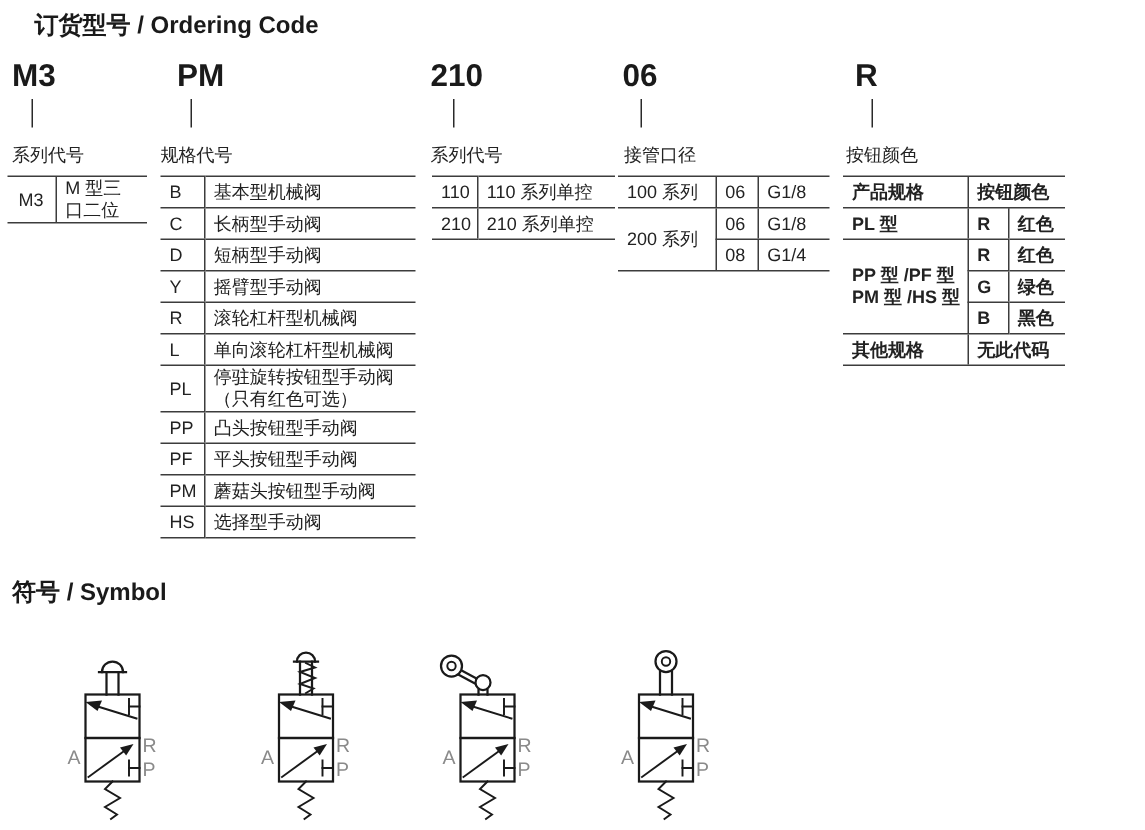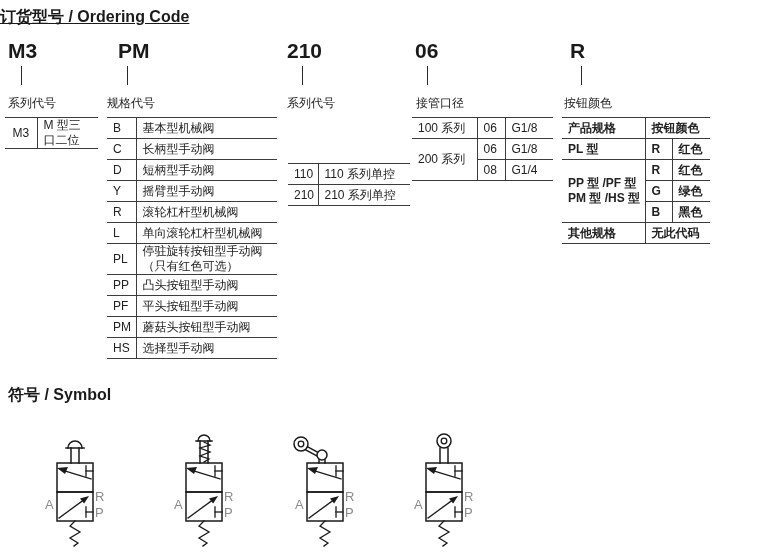--- a/index.html
+++ b/index.html
@@ -29,21 +29,21 @@
   .thick { stroke:#1a1a1a; stroke-width:5; fill:none; stroke-linecap:round; }
   .arr { fill:#1a1a1a; stroke:none; }
   .cw { fill:#fff; }
   text.port { font-family:"Liberation Sans","DejaVu Sans",sans-serif; font-size:13px; fill:#8a8a8a; }
 </style>
 </head>
 <body>
 
 <div id="page">
 
-  <div class="sec-title" style="left:0;top:7px;text-decoration:underline;">订货型号 / Ordering Code</div>
+  <div class="sec-title" style="left:23px;top:7px;">订货型号 / Ordering Code</div>
 
   <div class="seg-code" style="left:8px;">M3</div>
   <div class="seg-code" style="left:118px;">PM</div>
   <div class="seg-code" style="left:287px;">210</div>
   <div class="seg-code" style="left:415px;">06</div>
   <div class="seg-code" style="left:570px;">R</div>
 
   <div class="seg-tick" style="left:21px;"></div>
   <div class="seg-tick" style="left:127px;"></div>
   <div class="seg-tick" style="left:302px;"></div>
@@ -121,21 +121,21 @@
       <td>PM</td>
       <td class="vdiv">蘑菇头按钮型手动阀</td>
         </tr>
     <tr>
       <td>HS</td>
       <td class="vdiv">选择型手动阀</td>
         </tr>
   </tbody>
     </table>
 
-  <table class="tb" style="left:288px;top:117px;width:122px;margin-top:46px;">
+  <table class="tb" style="left:288px;top:117px;width:122px;">
     <colgroup>
         <col style="width:30px">
         <col style="width:92px">
       </colgroup>
     <tbody>
         <tr>
       <td>110</td>
       <td class="vdiv">110 系列单控</td>
         </tr>
     <tr>

